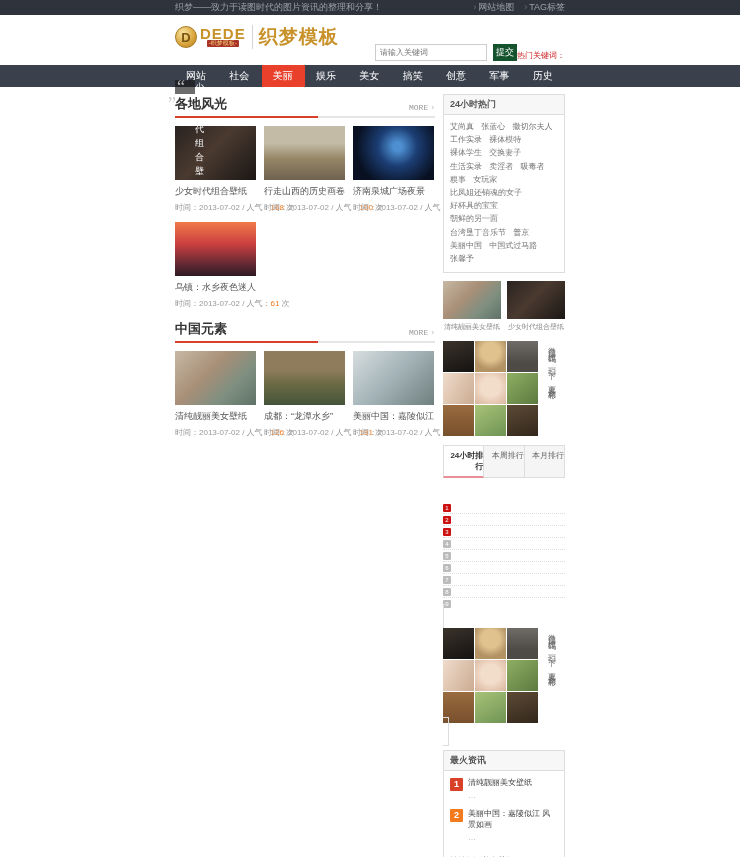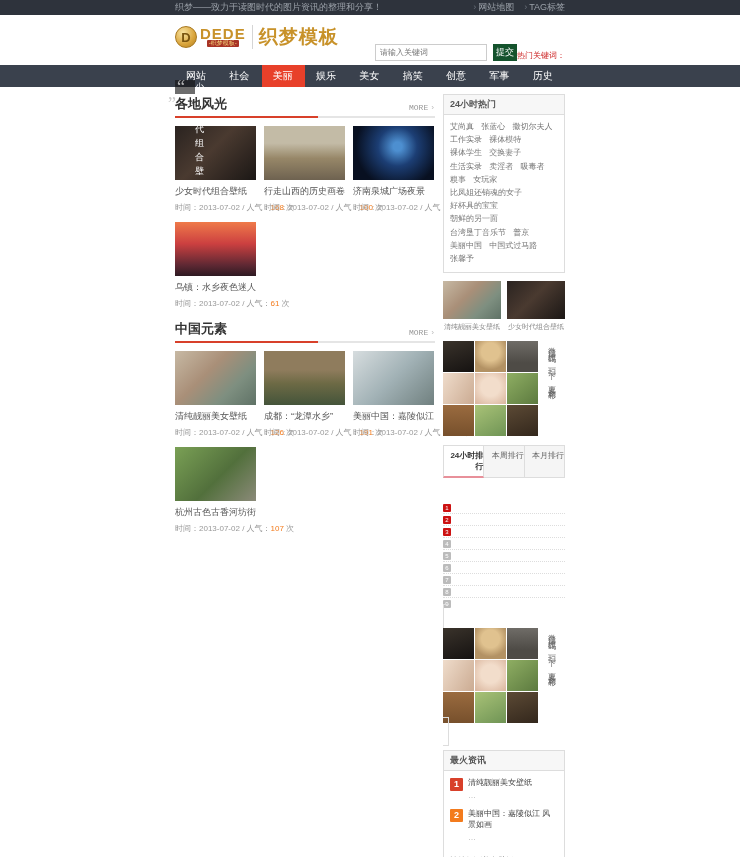--- a/index.html
+++ b/index.html
@@ -246,25 +246,20 @@
           </a>
           <a class="pic-item">
             <span class="pic-thumb t-longtan"></span>
             <div class="pic-title">成都：“龙潭水乡”</div>
             <div class="pic-meta"><span>时间：</span><span>2013-07-02</span><span> / </span><span>人气：</span><span class="views">191</span><span class="unit">次</span></div>
           </a>
           <a class="pic-item">
             <span class="pic-thumb t-jialing"></span>
             <div class="pic-title">美丽中国：嘉陵似江 风景如画</div>
             <div class="pic-meta"><span>时间：</span><span>2013-07-02</span><span> / </span><span>人气：</span><span class="views">50</span><span class="unit">次</span></div>
-          </a>
-          <a class="pic-item">
-            <span class="pic-thumb t-hefang"></span>
-            <div class="pic-title">杭州古色古香河坊街</div>
-            <div class="pic-meta"><span>时间：</span><span>2013-07-02</span><span> / </span><span>人气：</span><span class="views">107</span><span class="unit">次</span></div>
           </a>
         </div>
       </div>
     </div>
 
     <div class="col-right">
 
       <div class="side-box">
         <div class="side-box-head">24小时热门</div>
         <div class="tag-cloud">

